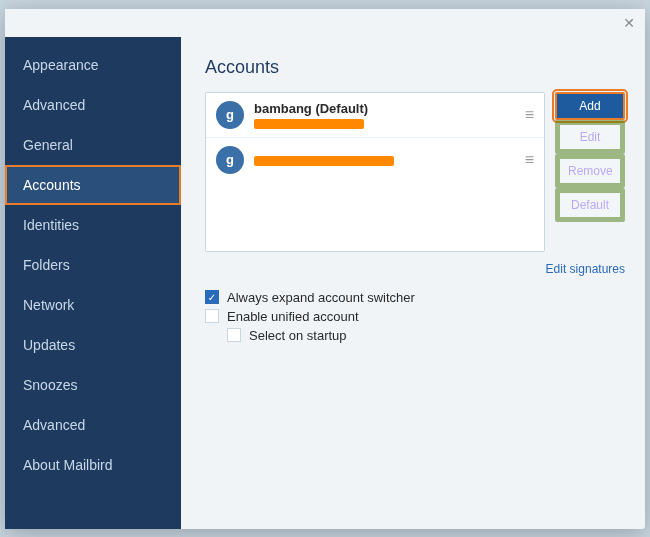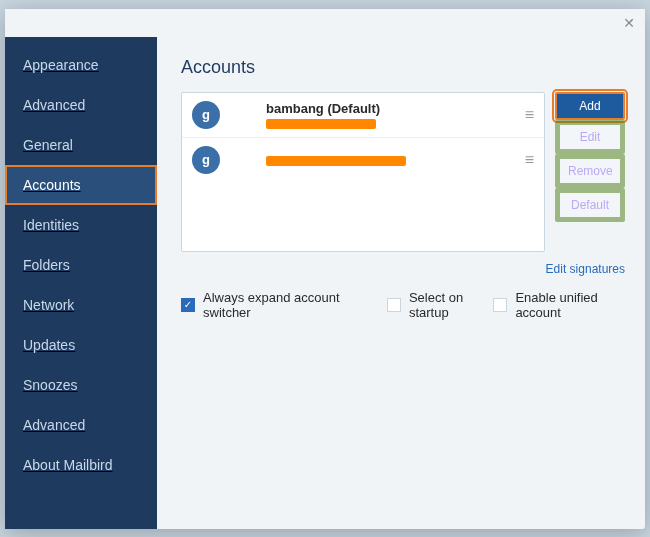--- a/index.html
+++ b/index.html
@@ -42,25 +42,24 @@
       align-items: center;
       justify-content: center;
       line-height: 1;
     }
     .content-area {
       display: flex;
       flex: 1;
       overflow: hidden;
     }
     .sidebar {
-      width: 152px;
+      width: 176px;
       background: #1e3a5f;
       flex-shrink: 0;
       padding-top: 8px;
-      text-decoration: underline;
     }
     .sidebar-item {
       padding: 12px 18px;
       color: #c8d8e8;
       font-size: 14px;
       cursor: pointer;
       user-select: none;
       transition: background 0.1s;
     }
     .sidebar-item.active {
@@ -112,21 +111,20 @@
       display: flex;
       align-items: center;
       justify-content: center;
       font-size: 13px;
       font-weight: bold;
       flex-shrink: 0;
       margin-right: 10px;
     }
     .account-info {
       flex: 1;
-      margin-left: 36px;
     }
     .account-name {
       font-size: 13px;
       font-weight: 600;
       color: #2a2a2a;
     }
     .account-menu-icon {
       color: #999;
       font-size: 16px;
       margin-left: 6px;
@@ -163,21 +161,21 @@
       font-size: 12px;
       margin-top: 10px;
       cursor: pointer;
       text-decoration: none;
       display: inline-block;
       text-align: right;
     }
     .options-section {
       margin-top: 14px;
       display: flex;
-      flex-direction: row;
+      flex-direction: column;
       gap: 4px;
     }
     .checkbox-row {
       display: flex;
       align-items: center;
       gap: 8px;
       font-size: 13px;
       color: #2a2a2a;
     }
     .checkbox-row.indented {
@@ -253,24 +251,24 @@
           <button class="btn disabled" disabled="">Default</button>
         </div>
       </div>
       <a class="edit-signatures-link">Edit signatures</a>
       <div class="options-section">
 
       <div class="checkbox-row">
             <div class="checkmark-custom checked"></div>
             <span>Always expand account switcher</span>
           </div>
+          <div class="checkbox-row">
+            <div class="checkmark-custom"></div>
+            <span>Enable unified account</span>
+          </div>
           <div class="checkbox-row indented">
             <div class="checkmark-custom"></div>
             <span>Select on startup</span>
-          </div>
-          <div class="checkbox-row">
-            <div class="checkmark-custom"></div>
-            <span>Enable unified account</span>
           </div>
         </div>
     </div>
   </div>
 </div>
 
 </body></html>

